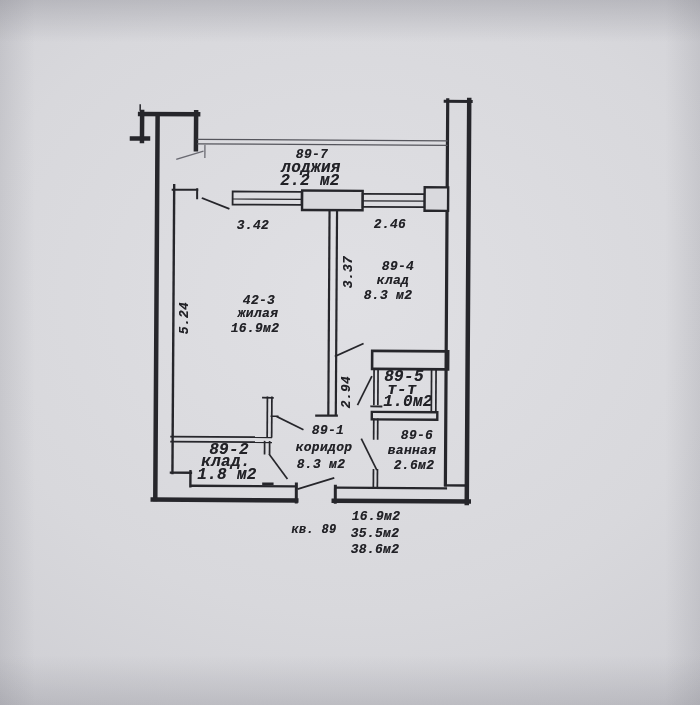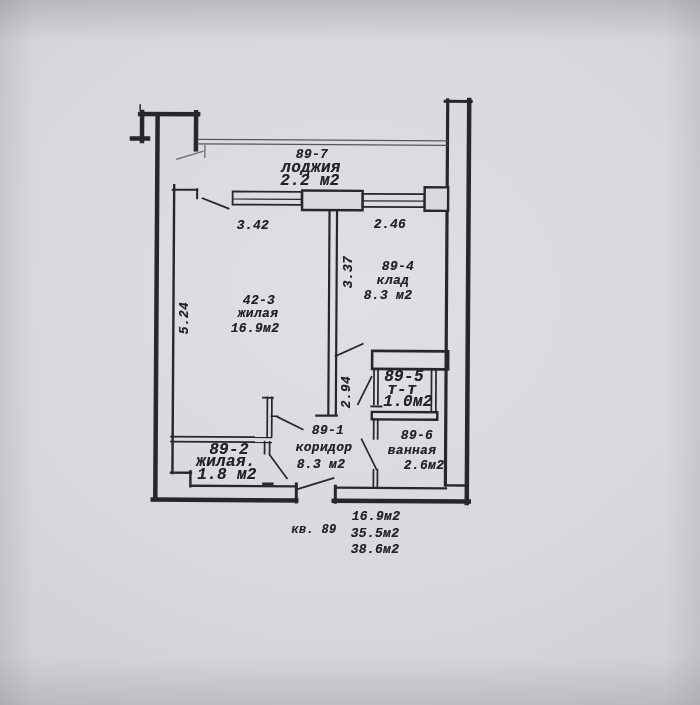--- a/index.html
+++ b/index.html
@@ -163,25 +163,25 @@
 
   <div class="lbl small" style="left:404px;top:377px">89-5</div>
   <div class="lbl small" style="left:402px;top:390px">т-т</div>
   <div class="lbl small" style="left:408px;top:402px">1.0м2</div>
 
   <div class="lbl" style="left:328px;top:430px">89-1</div>
   <div class="lbl" style="left:324px;top:447px">коридор</div>
   <div class="lbl" style="left:321px;top:464px">8.3 м2</div>
 
   <div class="lbl small" style="left:229px;top:450px">89-2</div>
-  <div class="lbl small" style="left:226px;top:462px">жилая.</div>
+  <div class="lbl small" style="left:226px;top:462px">клад.</div>
   <div class="lbl small" style="left:227px;top:475px">1.8 м2</div>
 
   <div class="lbl" style="left:417px;top:435px">89-6</div>
   <div class="lbl" style="left:412px;top:450px">ванная</div>
-  <div class="lbl" style="left:424px;top:465px">2.6м2</div>
+  <div class="lbl" style="left:414px;top:465px">2.6м2</div>
 
   <div class="lbl apt" style="left:314px;top:530px">кв. 89</div>
   <div class="lbl" style="left:376px;top:516px">16.9м2</div>
   <div class="lbl" style="left:375px;top:533px">35.5м2</div>
   <div class="lbl" style="left:375px;top:549px">38.6м2</div>
 
 </div>
 
 </body></html>

